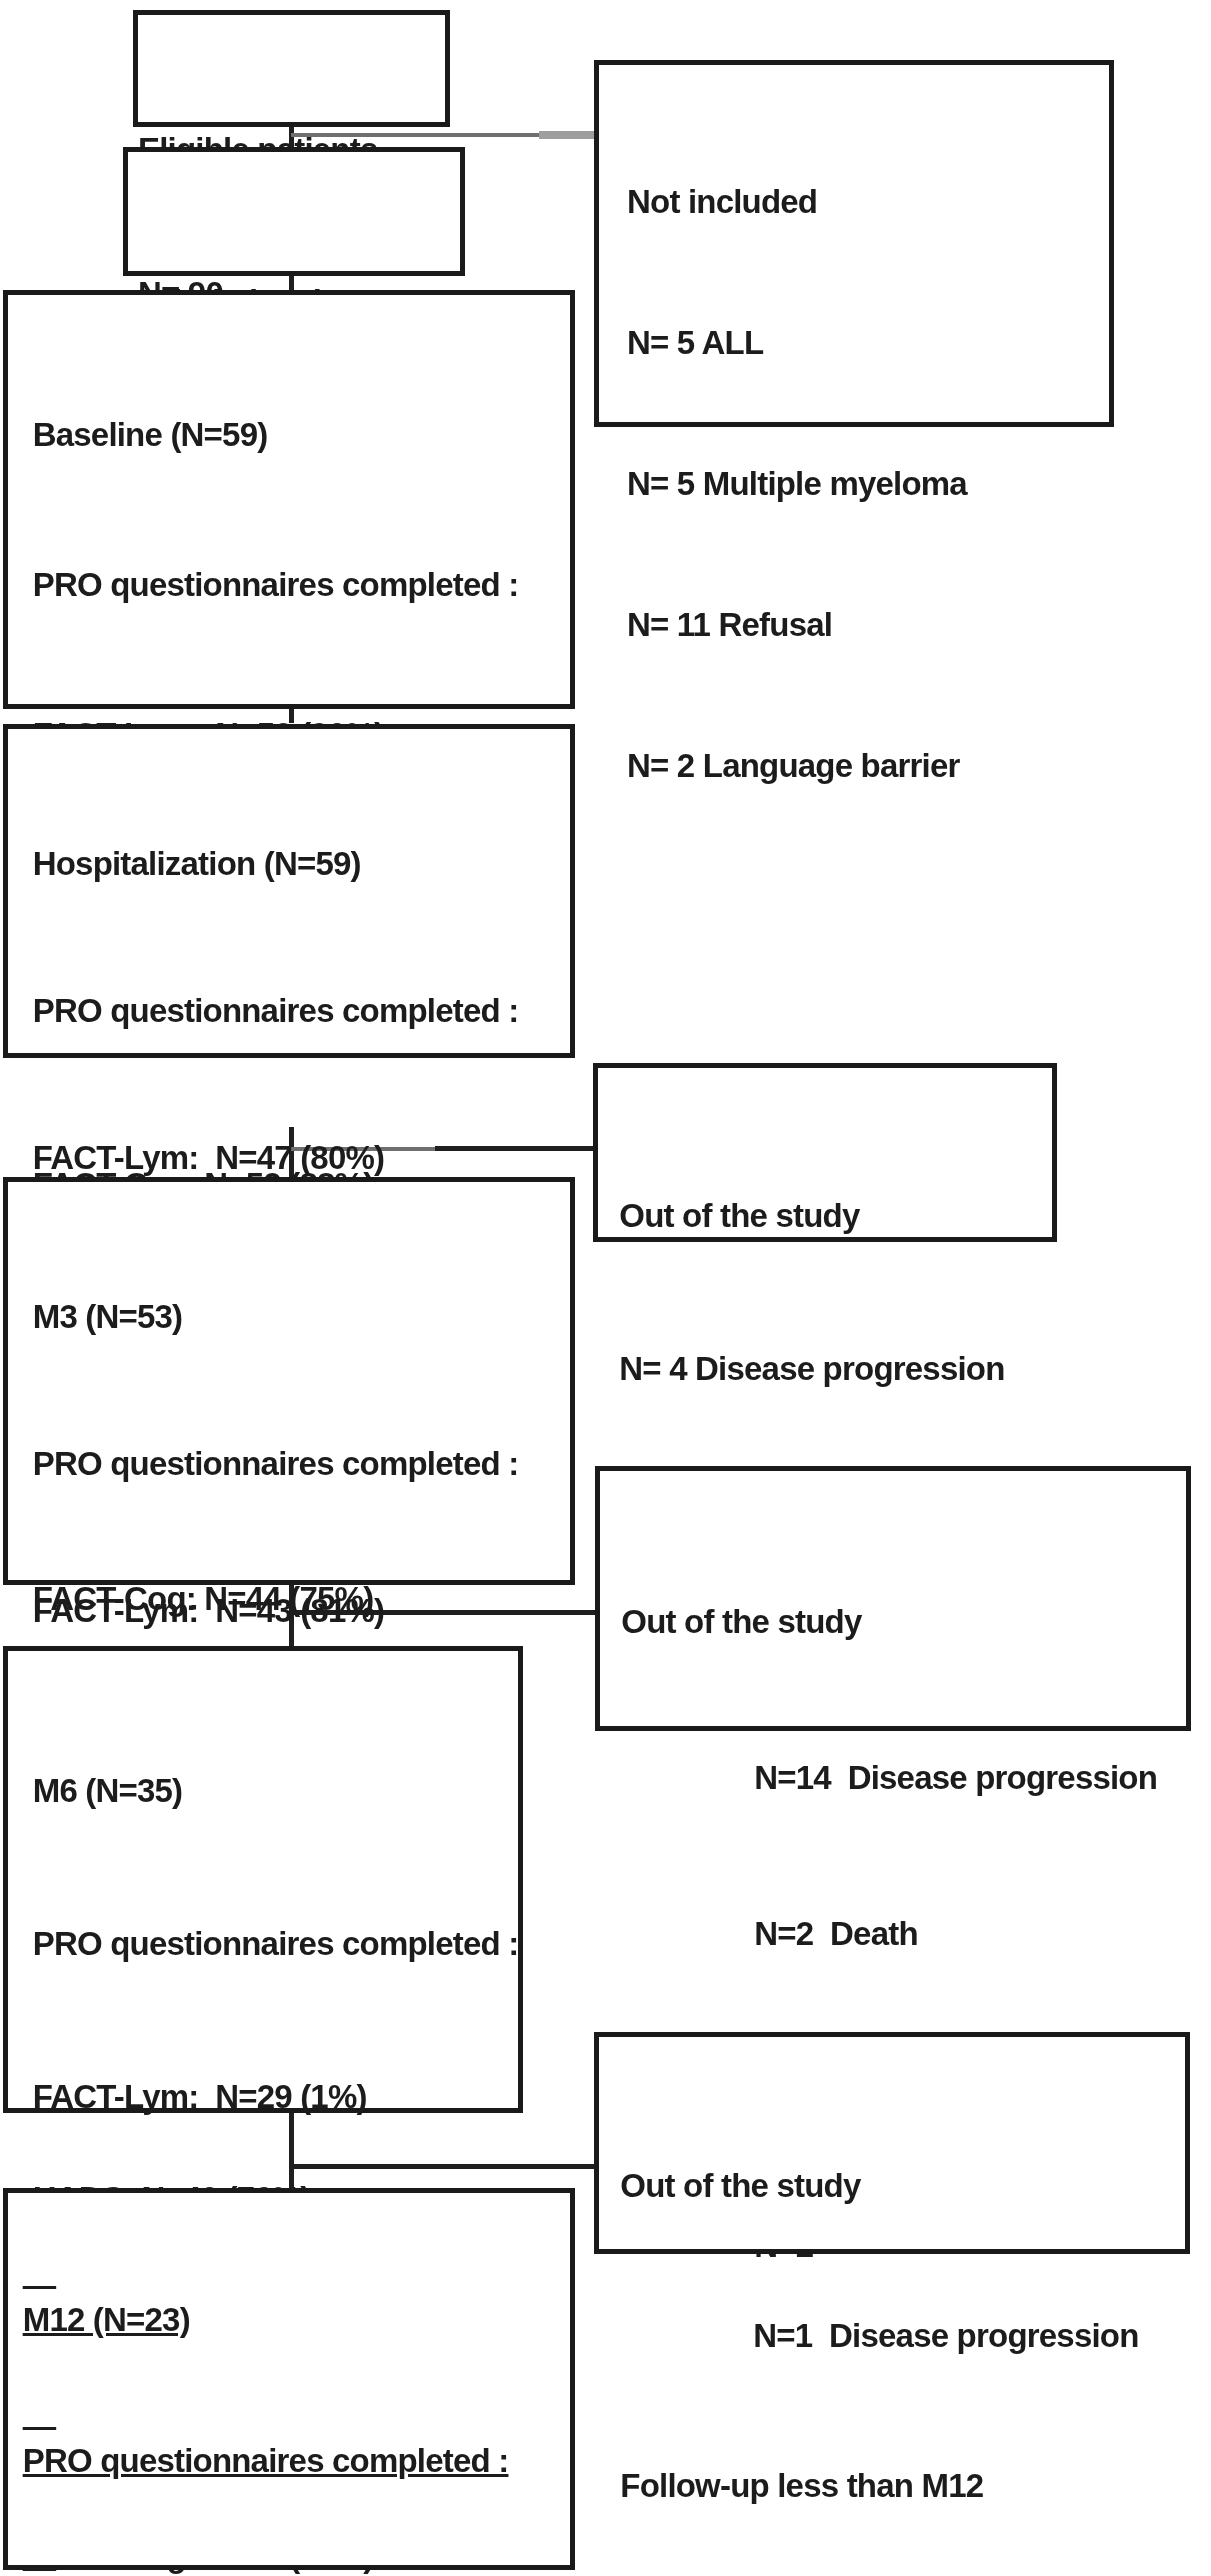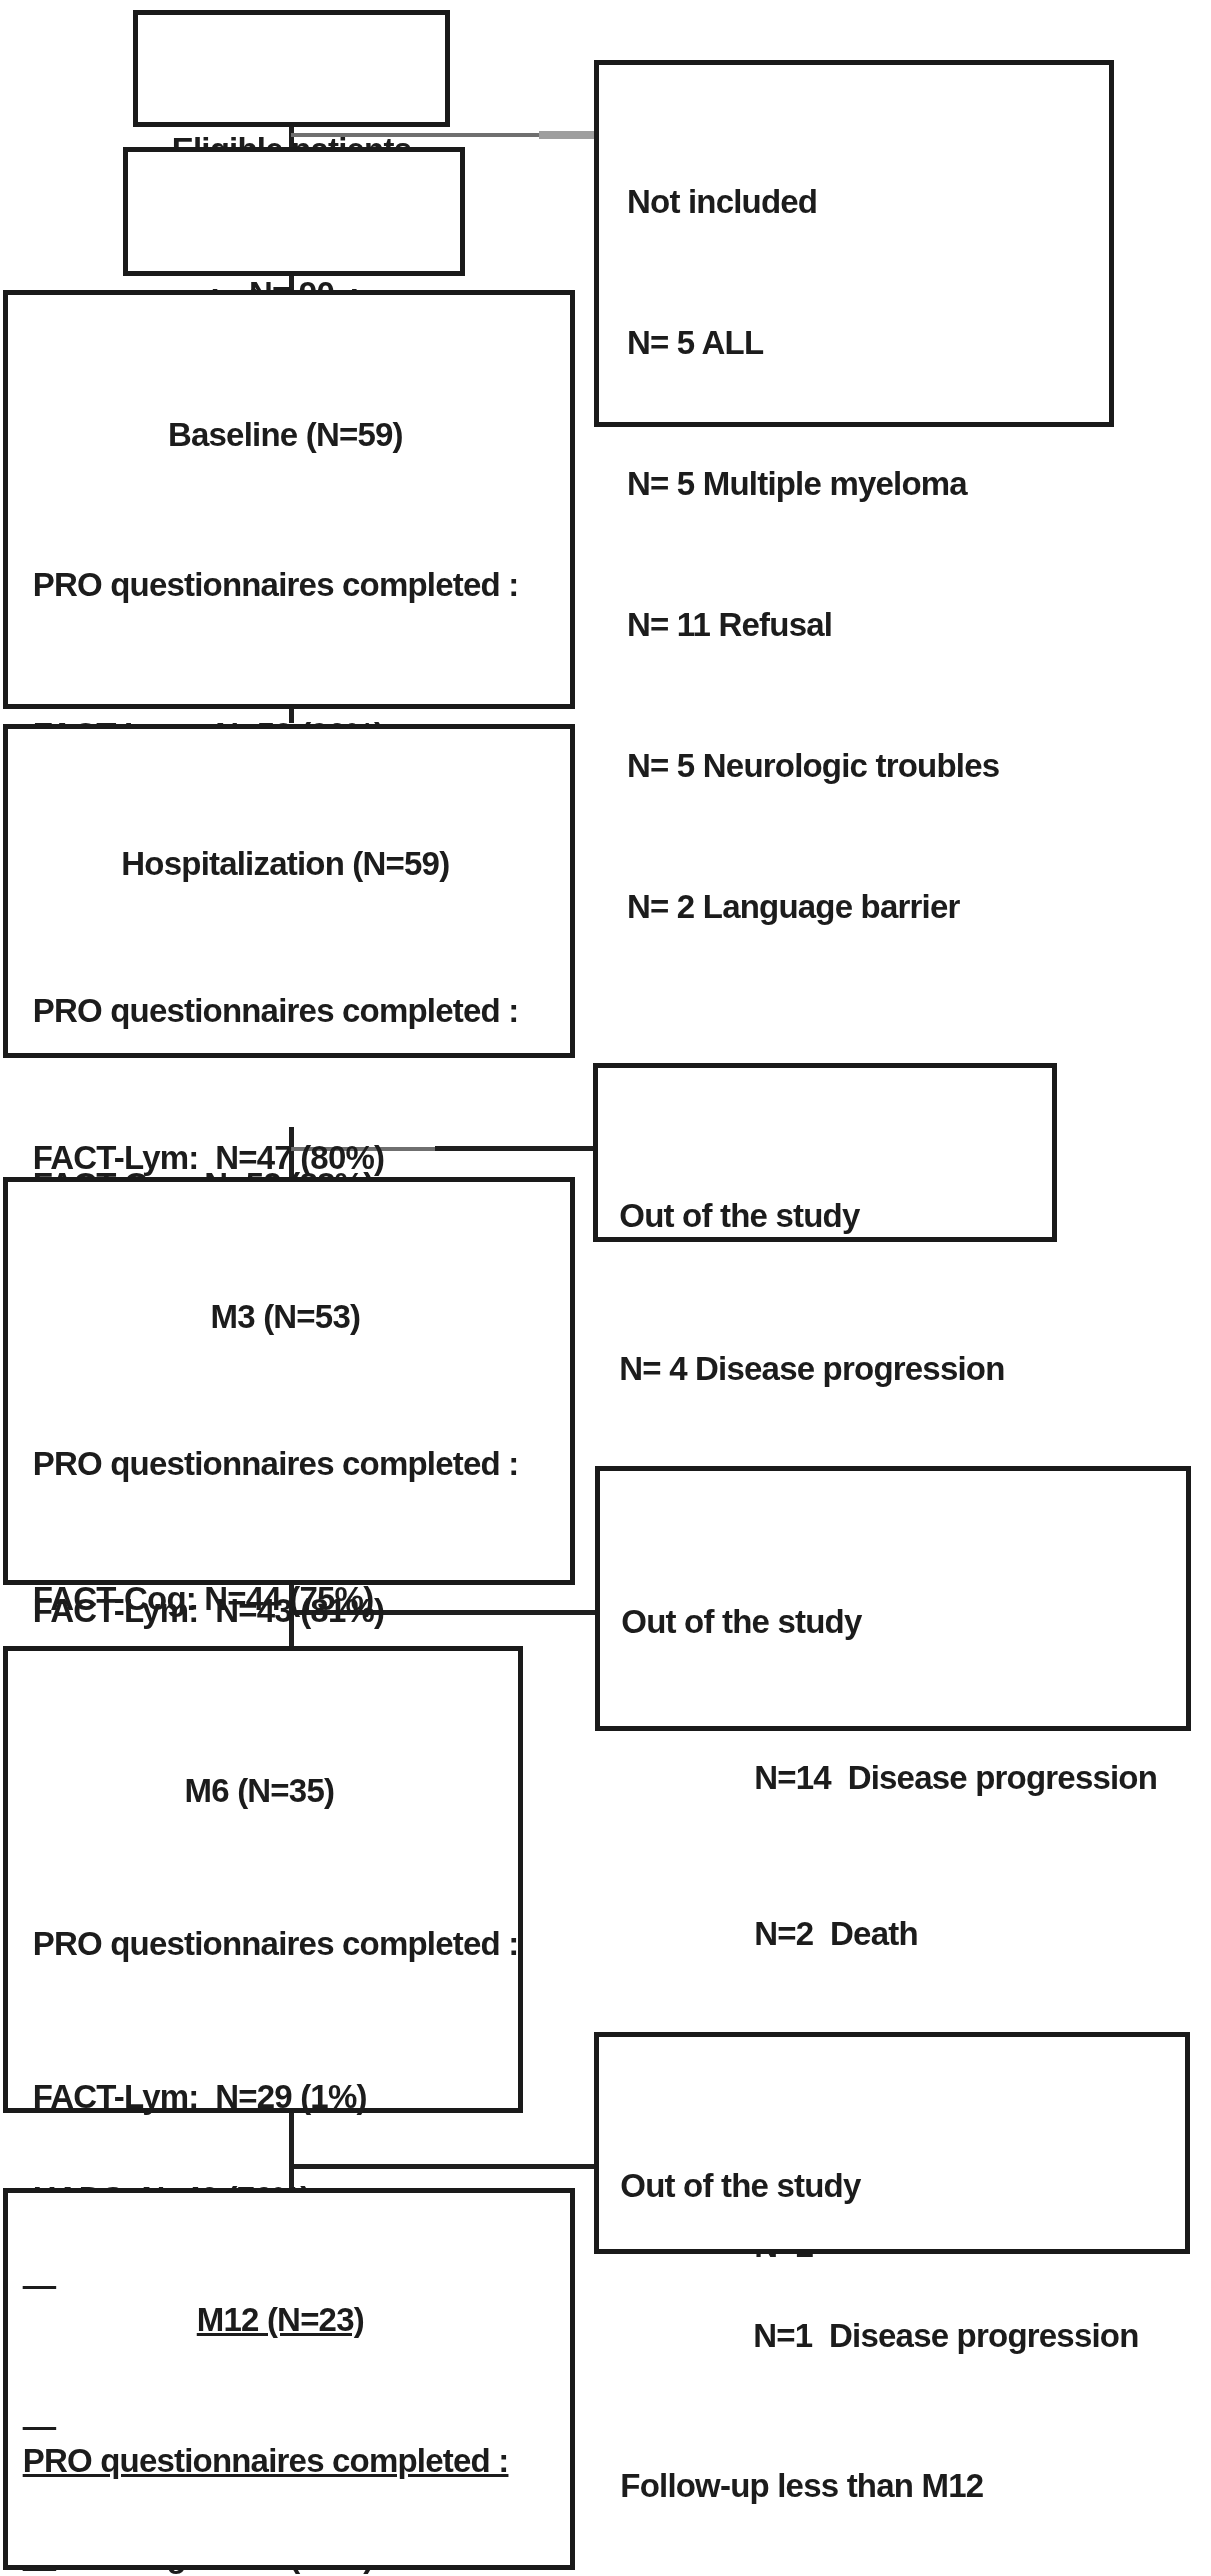--- a/index.html
+++ b/index.html
@@ -20,21 +20,21 @@
     box-sizing: border-box;
     background: #ffffff;
     border: 5.3px solid #1a1a1a;
     color: #1c1c1c;
     font-size: 33px;
     font-weight: bold;
     letter-spacing: -0.8px;
     white-space: pre;
   }
   .box .line { display: block; }
-  .center { text-align: center; }
+  .center { }
   .ind { padding-left: 133px; }
   .vline, .hline { position: absolute; }
 </style>
 </head>
 <body>
 
 <div class="canvas">
 
   <div class="vline" style="left:289px;top:124px;width:5.3px;height:25px;background:#1f1f1f;"></div>
   <div class="vline" style="left:289px;top:273px;width:5.3px;height:20px;background:#1f1f1f;"></div>
@@ -56,21 +56,20 @@
   <div class="box" style="left:133px;top:10px;width:317px;height:117px;padding-top:14.7px;line-height:48px;">
     <span class="line center">Eligible patients</span>
     <span class="line center">N= 90</span>
   </div>
 
   <div class="box" style="left:594px;top:60px;width:520px;height:367px;padding-top:18.7px;padding-left:28px;line-height:47px;font-size:33px;">
     <span class="line">Not included</span>
     <span class="line">N= 5 ALL</span>
     <span class="line">N= 5 Multiple myeloma</span>
     <span class="line">N= 11 Refusal</span>
-    <span class="line">N= 5 Neurologic troubles</span>
     <span class="line">N= 2 Language barrier</span>
   </div>
 
   <div class="box" style="left:123px;top:147px;width:342px;height:129px;padding-top:20px;line-height:52px;">
     <span class="line center">Included patients</span>
     <span class="line center">N=59</span>
   </div>
 
   <div class="box" style="left:2.7px;top:290px;width:572px;height:419px;padding-top:14.7px;padding-left:25px;padding-right:6.7px;line-height:50px;">
     <span class="line center" style="padding-right:25px;">Baseline (N=59)</span>

